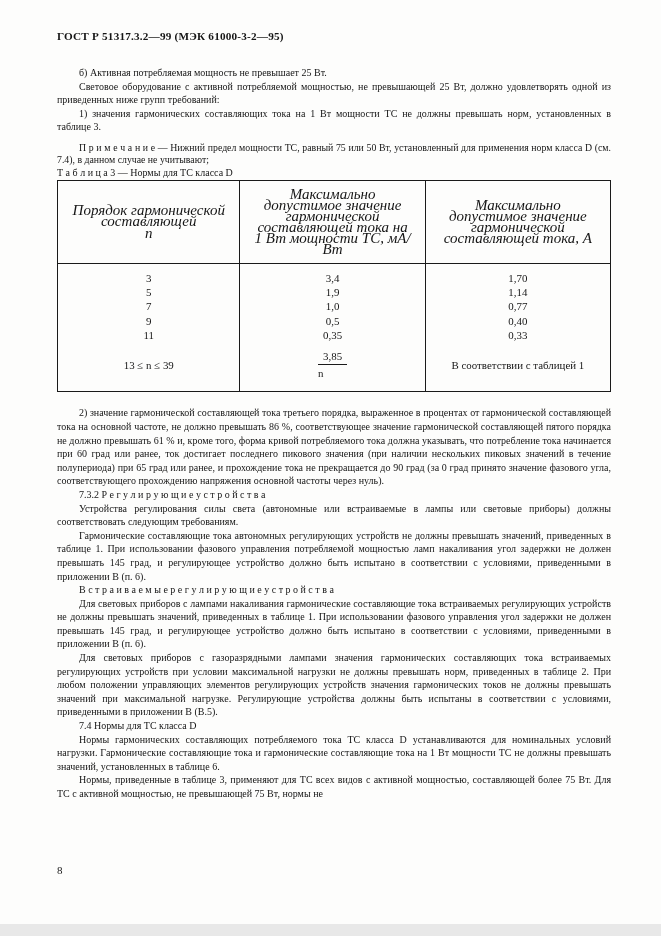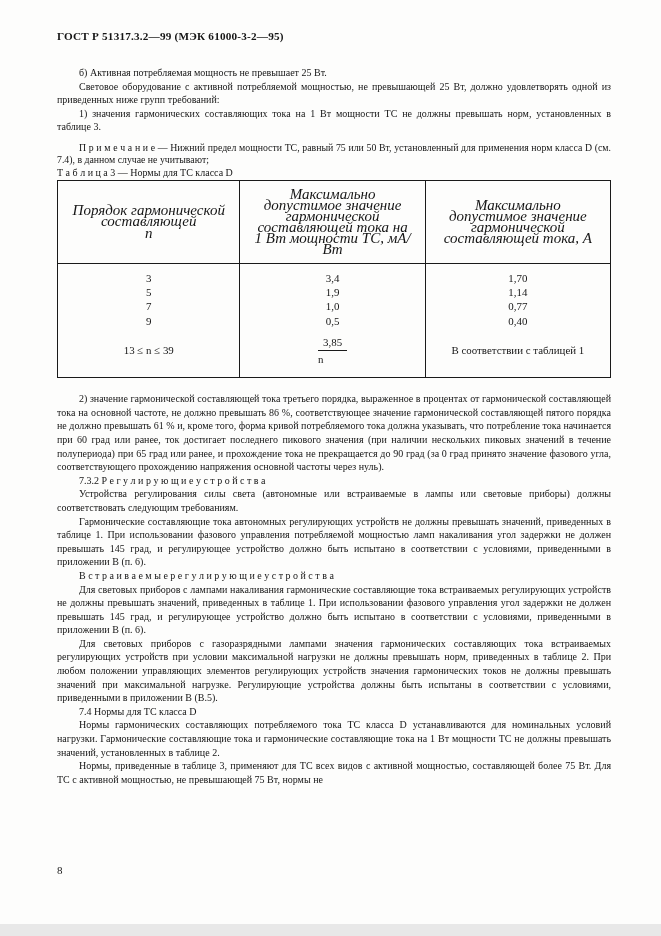--- a/index.html
+++ b/index.html
@@ -132,20 +132,25 @@
         <tr>
           <td>7</td>
           <td>1,0</td>
           <td>0,77</td>
         </tr>
         <tr>
           <td>9</td>
           <td>0,5</td>
           <td>0,40</td>
         </tr>
+        <tr>
+          <td>11</td>
+          <td>0,35</td>
+          <td>0,33</td>
+        </tr>
         <tr class="last-row">
           <td>13 ≤ n ≤ 39</td>
           <td>
             <span class="fraction">
               <span class="num">3,85</span>
               <span class="den">n</span>
             </span>
           </td>
           <td>В соответствии с таблицей 1</td>
         </tr>
@@ -153,20 +158,20 @@
     </table>
 
     <p>2) значение гармонической составляющей тока третьего порядка, выраженное в процентах от гармонической составляющей тока на основной частоте, не должно превышать 86 %, соответствующее значение гармонической составляющей пятого порядка не должно превышать 61 % и, кроме того, форма кривой потребляемого тока должна указывать, что потребление тока начинается при 60 град или ранее, ток достигает последнего пикового значения (при наличии нескольких пиковых значений в течение полупериода) при 65 град или ранее, и прохождение тока не прекращается до 90 град (за 0 град принято значение фазового угла, соответствующего прохождению напряжения основной частоты через нуль).</p>
     <p class="spaced-heading">7.3.2 Р е г у л и р у ю щ и е   у с т р о й с т в а</p>
     <p>Устройства регулирования силы света (автономные или встраиваемые в лампы или световые приборы) должны соответствовать следующим требованиям.</p>
     <p>Гармонические составляющие тока автономных регулирующих устройств не должны превышать значений, приведенных в таблице 1. При использовании фазового управления потребляемой мощностью ламп накаливания угол задержки не должен превышать 145 град, и регулирующее устройство должно быть испытано в соответствии с условиями, приведенными в приложении В (п. 6).</p>
     <p class="spaced-heading">В с т р а и в а е м ы е   р е г у л и р у ю щ и е   у с т р о й с т в а</p>
     <p>Для световых приборов с лампами накаливания гармонические составляющие тока встраиваемых регулирующих устройств не должны превышать значений, приведенных в таблице 1. При использовании фазового управления угол задержки не должен превышать 145 град, и регулирующее устройство должно быть испытано в соответствии с условиями, приведенными в приложении В (п. 6).</p>
     <p>Для световых приборов с газоразрядными лампами значения гармонических составляющих тока встраиваемых регулирующих устройств при условии максимальной нагрузки не должны превышать норм, приведенных в таблице 2. При любом положении управляющих элементов регулирующих устройств значения гармонических токов не должны превышать значений при максимальной нагрузке. Регулирующие устройства должны быть испытаны в соответствии с условиями, приведенными в приложении В (В.5).</p>
     <p class="bold-heading">7.4 Нормы для ТС класса D</p>
-    <p>Нормы гармонических составляющих потребляемого тока ТС класса D устанавливаются для номинальных условий нагрузки. Гармонические составляющие тока и гармонические составляющие тока на 1 Вт мощности ТС не должны превышать значений, установленных в таблице 2.</p>
+    <p>Нормы гармонических составляющих потребляемого тока ТС класса D устанавливаются для номинальных условий нагрузки. Гармонические составляющие тока и гармонические составляющие тока на 1 Вт мощности ТС не должны превышать значений, установленных в таблице 6.</p>
     <p>Нормы, приведенные в таблице 3, применяют для ТС всех видов с активной мощностью, составляющей более 75 Вт. Для ТС с активной мощностью, не превышающей 75 Вт, нормы не</p>
 
   </div>
 
   <div class="page-number">8</div>
 
 </div>
 
 </body></html>

